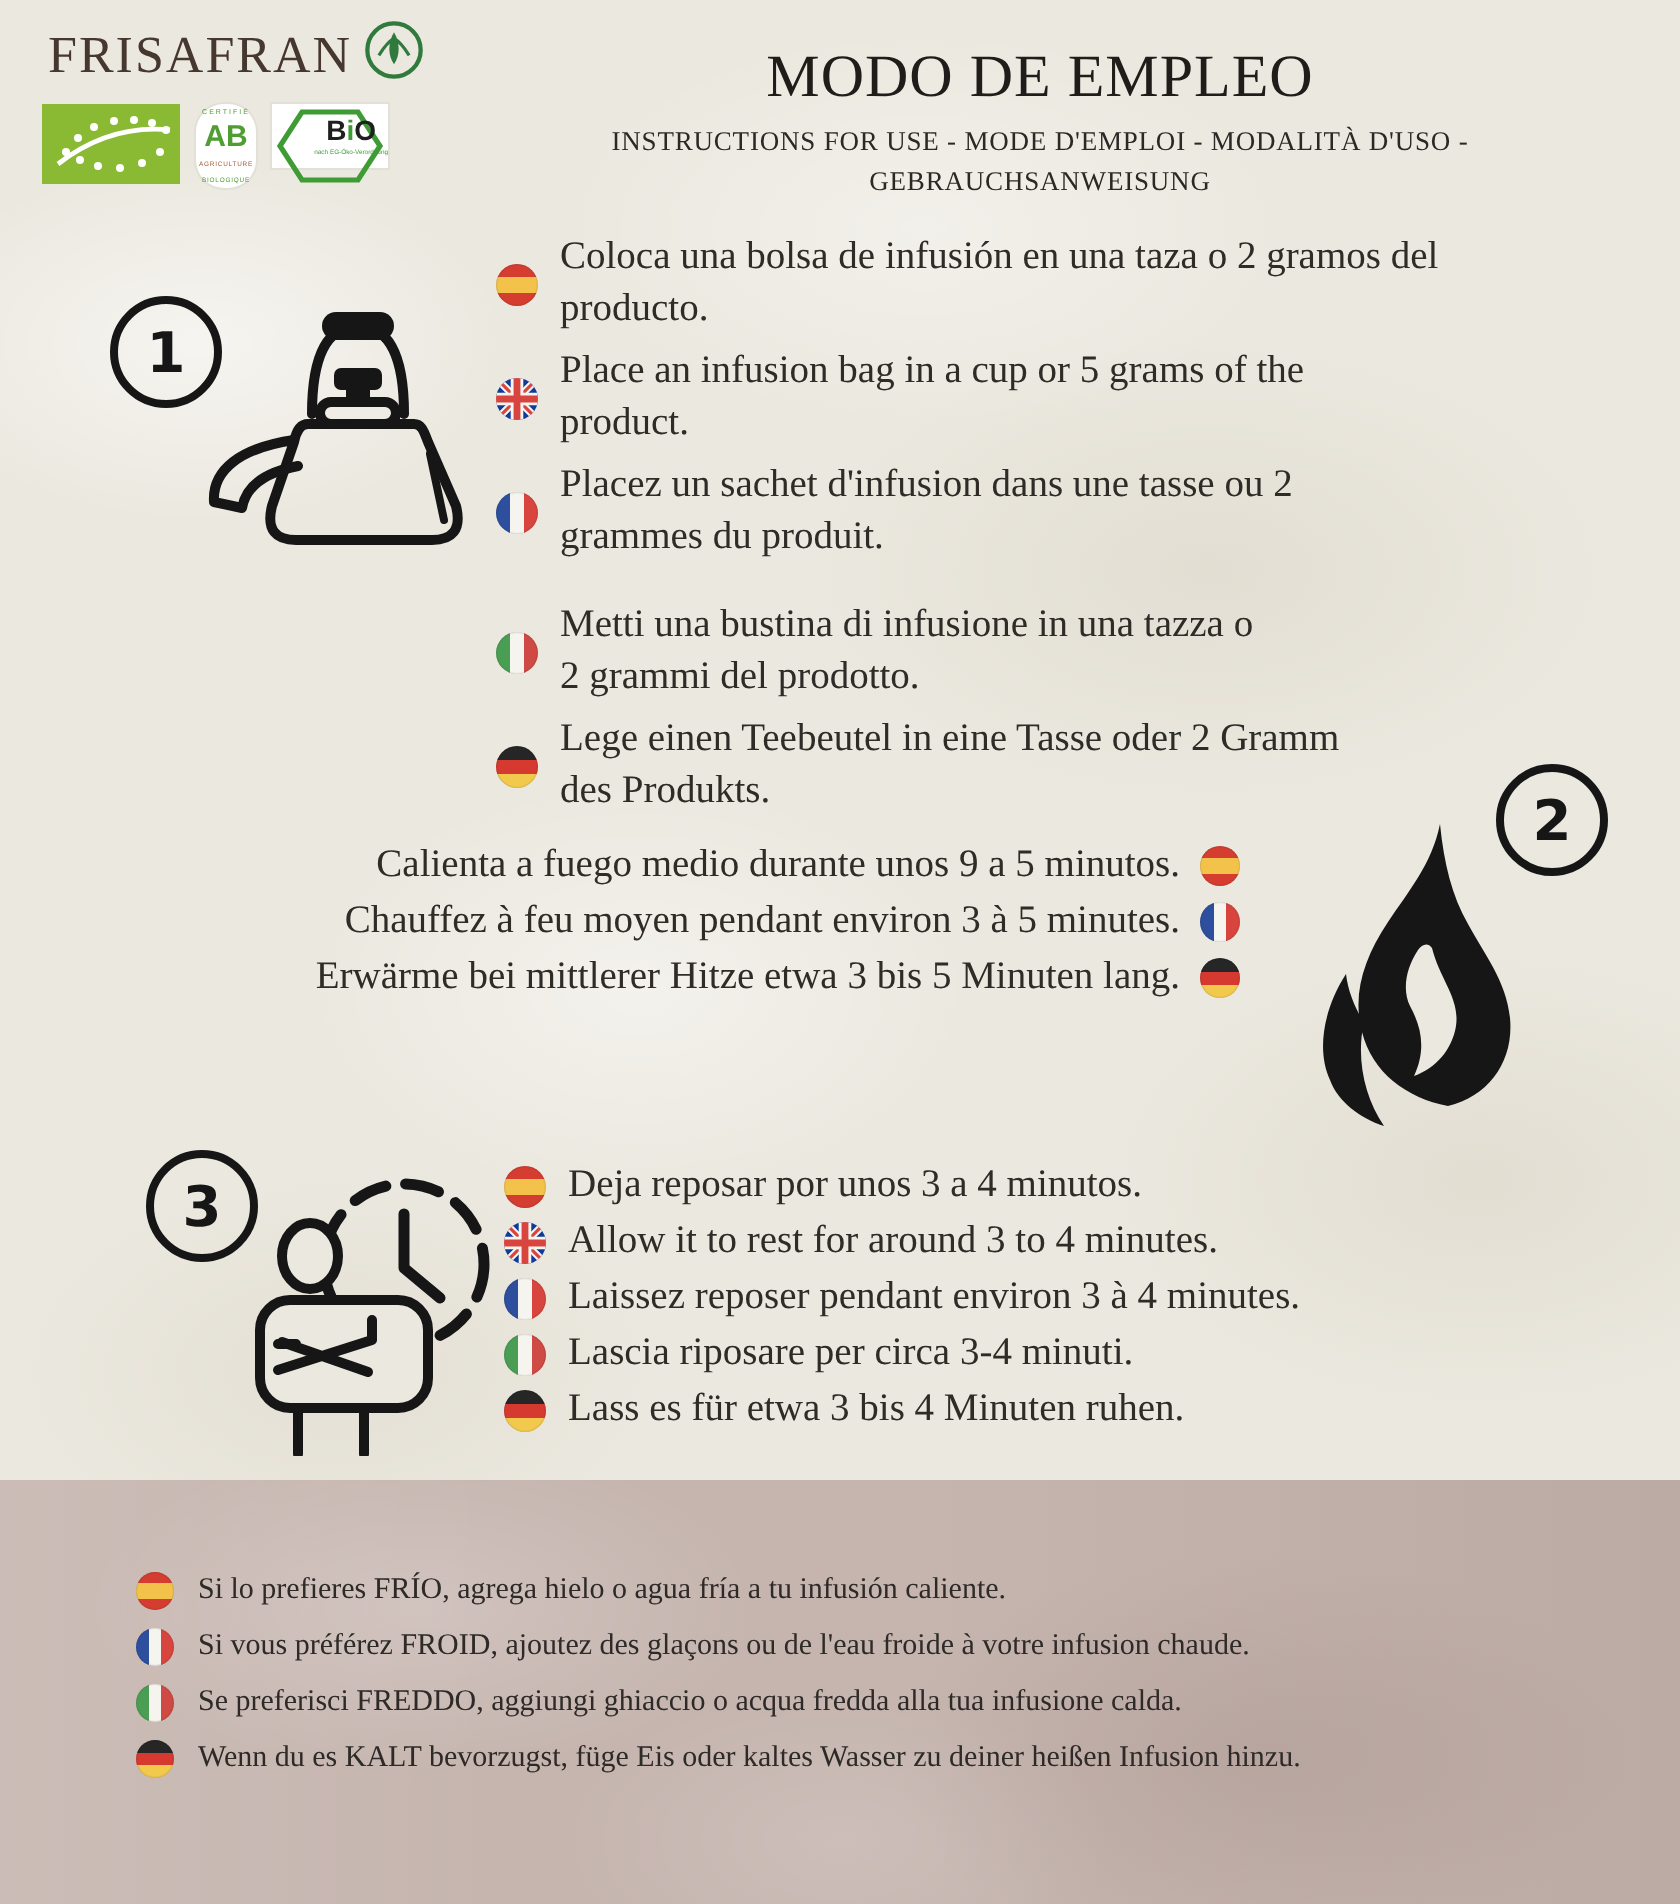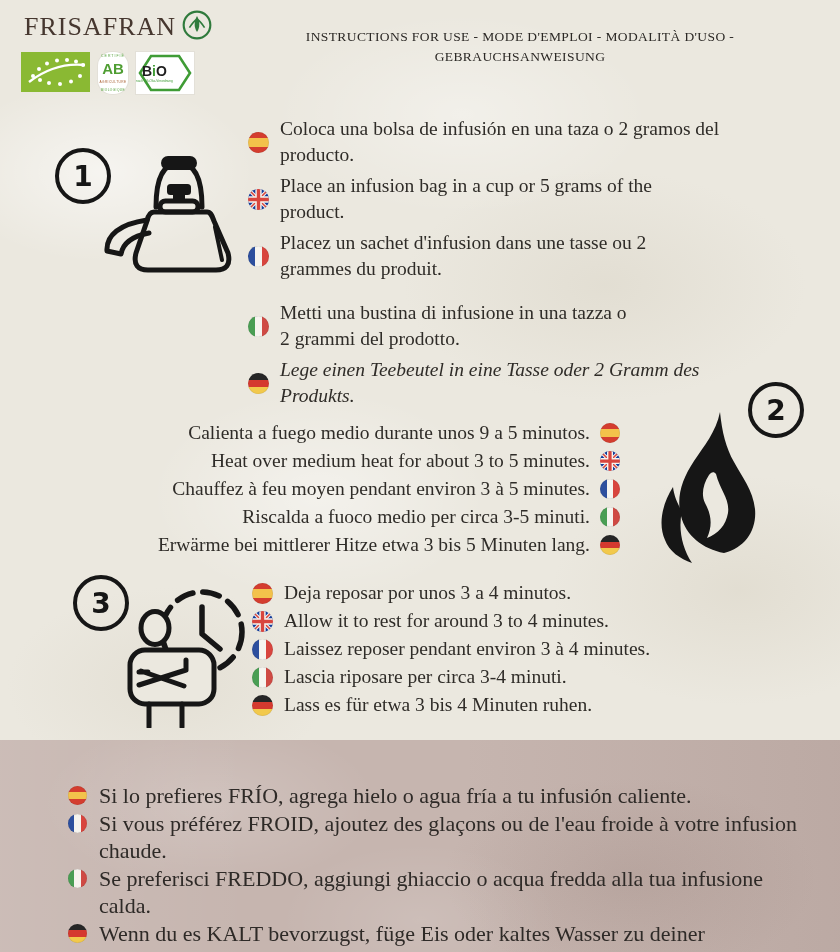--- a/index.html
+++ b/index.html
@@ -25,21 +25,21 @@
   .brand{position:absolute;left:24px;top:9px;display:flex;align-items:center;gap:5px;justify-content:space-between;}
   .brand-name{font-size:26px;letter-spacing:1px;color:#46372f;}
   .certs{position:absolute;left:21px;top:52px;display:flex;align-items:flex-start;gap:8px;}
   .cert{background:#fff;}
   .cert-eu{width:69px;height:40px;background:#8ab933;}
   .cert-ab{width:30px;height:42px;display:flex;flex-direction:column;align-items:center;justify-content:space-between;padding:2px 1px;box-sizing:border-box;box-shadow:0 0 0 1px #e3e0d8;border-radius:14px;}
   .ab-top{font-family:"Liberation Sans",sans-serif;font-size:3.5px;letter-spacing:1px;color:#4f9e33;}
   .ab-letters{font-family:"Liberation Sans",sans-serif;font-size:15px;font-weight:bold;color:#4f9e33;line-height:14px;}
   .ab-l1{font-family:"Liberation Sans",sans-serif;font-size:3.2px;letter-spacing:.4px;color:#a65b2d;}
   .ab-l2{font-family:"Liberation Sans",sans-serif;font-size:3.2px;letter-spacing:.4px;color:#4f9e33;}
-  .cert-bio{width:58px;height:42px;position:relative;display:flex;align-items:center;justify-content:flex-start;box-shadow:0 0 0 1px #e3e0d8;}
+  .cert-bio{width:58px;height:32px;position:relative;display:flex;align-items:center;justify-content:flex-end;box-shadow:0 0 0 1px #e3e0d8;}
   .bio-hex{position:absolute;inset:0;}
   .bio-inner{position:relative;text-align:center;line-height:1;}
   .bio-word{font-family:"Liberation Sans",sans-serif;font-size:14px;font-weight:bold;color:#1f1f1f;}
   .bio-word .i{color:#3f9c35;}
   .bio-sub{font-family:"Liberation Sans",sans-serif;font-size:3.2px;color:#3f9c35;margin-top:1px;}
 
   .title-wrap{position:absolute;left:205px;top:22px;width:630px;text-align:center;}
   .title{font-size:30px;letter-spacing:.5px;color:#1f1c19;font-weight:normal;margin:0;}
   .subtitle{font-size:13.5px;letter-spacing:.4px;line-height:1.45;max-width:478px;margin:5px auto 0;color:#2b2825;}
 
@@ -65,41 +65,41 @@
   .flag-fr{background:linear-gradient(90deg,#2d4f9e 0 34%,#f6f4ef 34% 66%,#d8453e 66%);}
   .flag-it{background:linear-gradient(90deg,#4a9e54 0 34%,#f6f4ef 34% 66%,#cf4a44 66%);}
   .flag-de{background:linear-gradient(180deg,#262626 0 34%,#d5392f 34% 67%,#f2c94c 67%);}
 
   
   .s1-items{position:absolute;left:248px;top:116px;width:478px;display:flex;flex-direction:column;justify-content:space-between;}
   .s1-items .item{display:flex;gap:11px;align-items:center;margin-bottom:5px;font-size:19.5px;line-height:26px;}
   .s1-items .item.gap-top{margin-top:13px;}
   .s1-items .item .txt{max-width:440px;}
   .s1-items .item.it-narrow .txt{max-width:352px;}
-  .s1-items .item.de-narrow .txt{max-width:420px;font-style:italic;}
+  .s1-items .item.de-narrow .txt{max-width:420px;}
 
   .s2-rows{position:absolute;left:0;top:419px;width:620px;display:flex;flex-direction:column;}
   .s2-rows .row{display:flex;justify-content:flex-end;align-items:center;gap:10px;height:28px;font-size:19.5px;white-space:nowrap;}
   .s2-rows .flag{width:20px;height:20px;}
 
   .s3-items{position:absolute;left:252px;top:579px;display:flex;flex-direction:column;}
   .s3-items .item{display:flex;gap:11px;align-items:center;height:28px;font-size:19.5px;white-space:nowrap;}
 
   
   .cold-band{position:absolute;left:0;top:740px;width:840px;height:212px;background:#c6b5af;z-index:0;}
   .cold-band::before{
     content:"";position:absolute;inset:0;
     background:
       linear-gradient(90deg, rgba(255,255,255,.10), transparent 30%, transparent 55%, rgba(125,100,94,.14)),
       radial-gradient(ellipse 240px 120px at 25% 30%, rgba(255,255,255,.18), transparent 70%),
       radial-gradient(ellipse 260px 140px at 75% 65%, rgba(132,106,99,.16), transparent 72%),
       radial-gradient(ellipse 200px 110px at 50% 85%, rgba(255,255,255,.12), transparent 70%);
   }
   .cold-rows{position:absolute;left:68px;top:782px;width:740px;display:flex;flex-direction:column;z-index:1;}
-  .cold-rows .item{display:flex;gap:12px;align-items:flex-start;margin-bottom:1px;font-size:22px;line-height:27px;color:#2e2a27;}
+  .cold-rows .item{display:flex;gap:12px;align-items:flex-start;margin-bottom:1px;font-size:15px;line-height:27px;color:#2e2a27;}
   .cold-rows .flag{width:19px;height:19px;margin-top:4px;}
   .cold-rows .item.de .txt{max-width:612px;}
 
   .svg-defs{position:absolute;width:0;height:0;overflow:hidden;}
 </style>
 </head>
 <body>
 
 <svg class="svg-defs" aria-hidden="true">
   <defs>
@@ -159,20 +159,21 @@
         <polygon points="15,4 43,4 54,21 43,38 15,38 4,21" fill="none" stroke="#3f9c35" stroke-width="2.6"></polygon>
       </svg>
       <span class="bio-inner">
         <span class="bio-word"><span>B</span><span class="i">i</span><span>O</span></span>
         <div class="bio-sub">nach EG-Öko-Verordnung</div>
       </span>
     </span>
   </div>
 
   <div class="title-wrap layer">
+    <h1 class="title">MODO DE EMPLEO</h1>
     <div class="subtitle">INSTRUCTIONS FOR USE - MODE D'EMPLOI - MODALITÀ D'USO - GEBRAUCHSANWEISUNG</div>
   </div>
 
   <div class="stepnum n1 layer">
       <span>1</span>
     </div>
   <div class="stepnum n2 layer">
       <span>2</span>
     </div>
   <div class="stepnum n3 layer">
@@ -218,34 +219,22 @@
       <span class="txt">Lege einen Teebeutel in eine Tasse oder 2 Gramm des Produkts.</span>
     </div>
   </div>
 
   <div class="s2-rows layer">
     <div class="row">
       <span class="txt">Calienta a fuego medio durante unos 9 a 5 minutos.</span>
       <span class="flag flag-es"></span>
     </div>
     <div class="row">
-      <span class="txt">Heat over medium heat for about 3 to 5 minutes.</span>
-      <span class="flag flag-uk">
-          <svg viewBox="0 0 40 40">
-            <use href="#uk-flag"></use>
-          </svg>
-        </span>
-    </div>
-    <div class="row">
       <span class="txt">Chauffez à feu moyen pendant environ 3 à 5 minutes.</span>
       <span class="flag flag-fr"></span>
-    </div>
-    <div class="row">
-      <span class="txt">Riscalda a fuoco medio per circa 3-5 minuti.</span>
-      <span class="flag flag-it"></span>
     </div>
     <div class="row">
       <span class="txt">Erwärme bei mittlerer Hitze etwa 3 bis 5 Minuten lang.</span>
       <span class="flag flag-de"></span>
     </div>
   </div>
 
   <div class="flame-icon layer">
     <svg width="106" height="152" viewBox="0 0 106 152">
       <path fill="#161616" d="M66 0 C 62 20 50 34 40 49 C 28 67 22 85 27 104 C 32 124 49 137 70 141 C 91 136 103 118 101 97 C 99 78 88 65 80 50 C 72 36 68 20 66 0 Z"></path>

